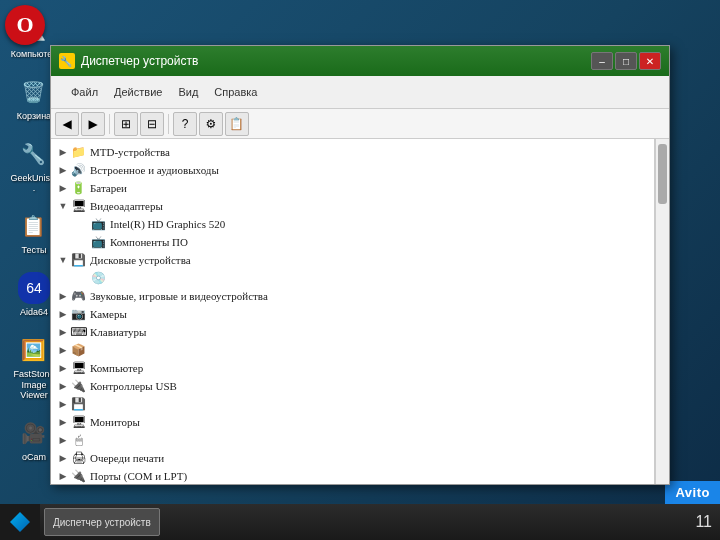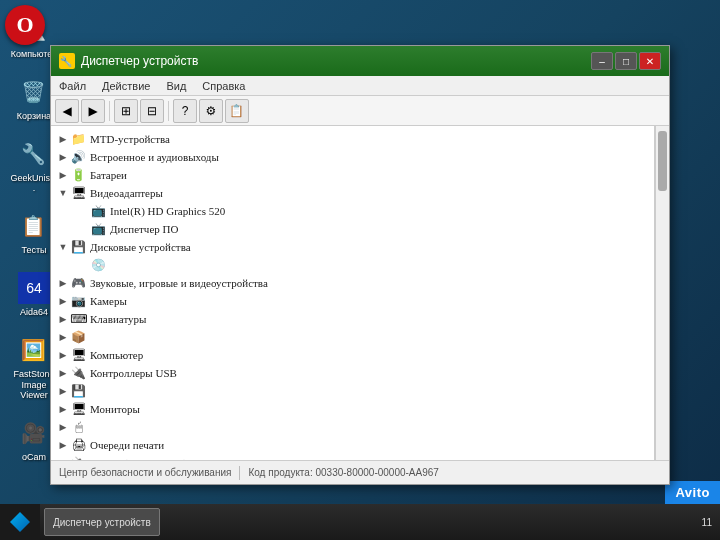--- a/index.html
+++ b/index.html
@@ -74,21 +74,21 @@
     }
 
     .taskbar-item.active {
       background: #4a4a4a;
       border-color: #777;
     }
 
     .taskbar-clock {
       padding: 0 8px;
       color: #ddd;
-      font-size: 10px;
+      font-size: 16px;
       text-align: left;
     }
 
     
     .desktop-icons {
       position: absolute;
       left: 8px;
       top: 10px;
       display: flex;
       flex-direction: column;
@@ -203,25 +203,25 @@
       justify-content: center;
       cursor: pointer;
       color: white;
       font-size: 10px;
       border-radius: 2px;
     }
     .titlebar-btn.close { background: #cc2222; }
 
     
     .menubar {
-      height: 20px;
+      height: 33px;
       background: #f0f0f0;
       display: flex;
       align-items: center;
-      padding: 0 0;
+      padding: 0 12px;
       border-bottom: 1px solid #ccc;
     }
 
     .menu-item {
       padding: 2px 8px;
       font-size: 11px;
       cursor: pointer;
       color: #333;
     }
 
@@ -384,21 +384,21 @@
     </div>
     <div class="desktop-icon">
       <div class="icon-img">🔧</div>
       <div class="icon-label">GeekUnist...</div>
     </div>
     <div class="desktop-icon">
       <div class="icon-img">📋</div>
       <div class="icon-label">Тесты</div>
     </div>
     <div class="desktop-icon">
-      <div class="icon-img" style="font-size:14px; background:#1133aa; color:white; border-radius:0; width:32px; height:32px; display:flex; align-items:center; justify-content:center;">64</div>
+      <div class="icon-img" style="font-size:14px; background:#1133aa; color:white; border-radius:13px; width:32px; height:32px; display:flex; align-items:center; justify-content:center;">64</div>
       <div class="icon-label">Aida64</div>
     </div>
     <div class="desktop-icon">
       <div class="icon-img">🖼️</div>
       <div class="icon-label">FastStone Image Viewer</div>
     </div>
     <div class="desktop-icon">
       <div class="icon-img">🎥</div>
       <div class="icon-label">oCam</div>
     </div>
@@ -465,21 +465,21 @@
           <div class="tree-item">
             <span class="tree-indent" style="width: 24px;"></span>
             <span class="tree-expander"></span>
             <span class="tree-icon">📺</span>
             <span class="tree-label">Intel(R) HD Graphics 520</span>
           </div>
           <div class="tree-item">
             <span class="tree-indent" style="width: 24px;"></span>
             <span class="tree-expander"></span>
             <span class="tree-icon">📺</span>
-            <span class="tree-label">Диспетчер ПО</span>
+            <span class="tree-label">Компоненты ПО</span>
           </div>
           <div class="tree-item">
             <span class="tree-indent" style="width: 4px;"></span>
             <span class="tree-expander">▼</span>
             <span class="tree-icon">💾</span>
             <span class="tree-label">Дисковые устройства</span>
           </div>
           <div class="tree-item">
             <span class="tree-indent" style="width: 24px;"></span>
             <span class="tree-expander"></span>
@@ -547,25 +547,20 @@
             <span class="tree-expander">▶</span>
             <span class="tree-icon">🔌</span>
             <span class="tree-label">Порты (COM и LPT)</span>
           </div>
         </div>
       <div class="scrollbar-area">
         <div class="scrollbar-thumb"></div>
       </div>
     </div>
 
-    <div class="statusbar">
-      <span>Центр безопасности и обслуживания</span>
-      <div class="statusbar-divider"></div>
-      <span>Код продукта: 00330-80000-00000-AA967</span>
-    </div>
   </div>
 
   <div class="avito-badge">Avito</div>
 
   <div class="taskbar">
     <div class="taskbar-start">
       <div class="taskbar-start-icon"></div>
     </div>
     <div class="taskbar-items">
       <div class="taskbar-item active">

